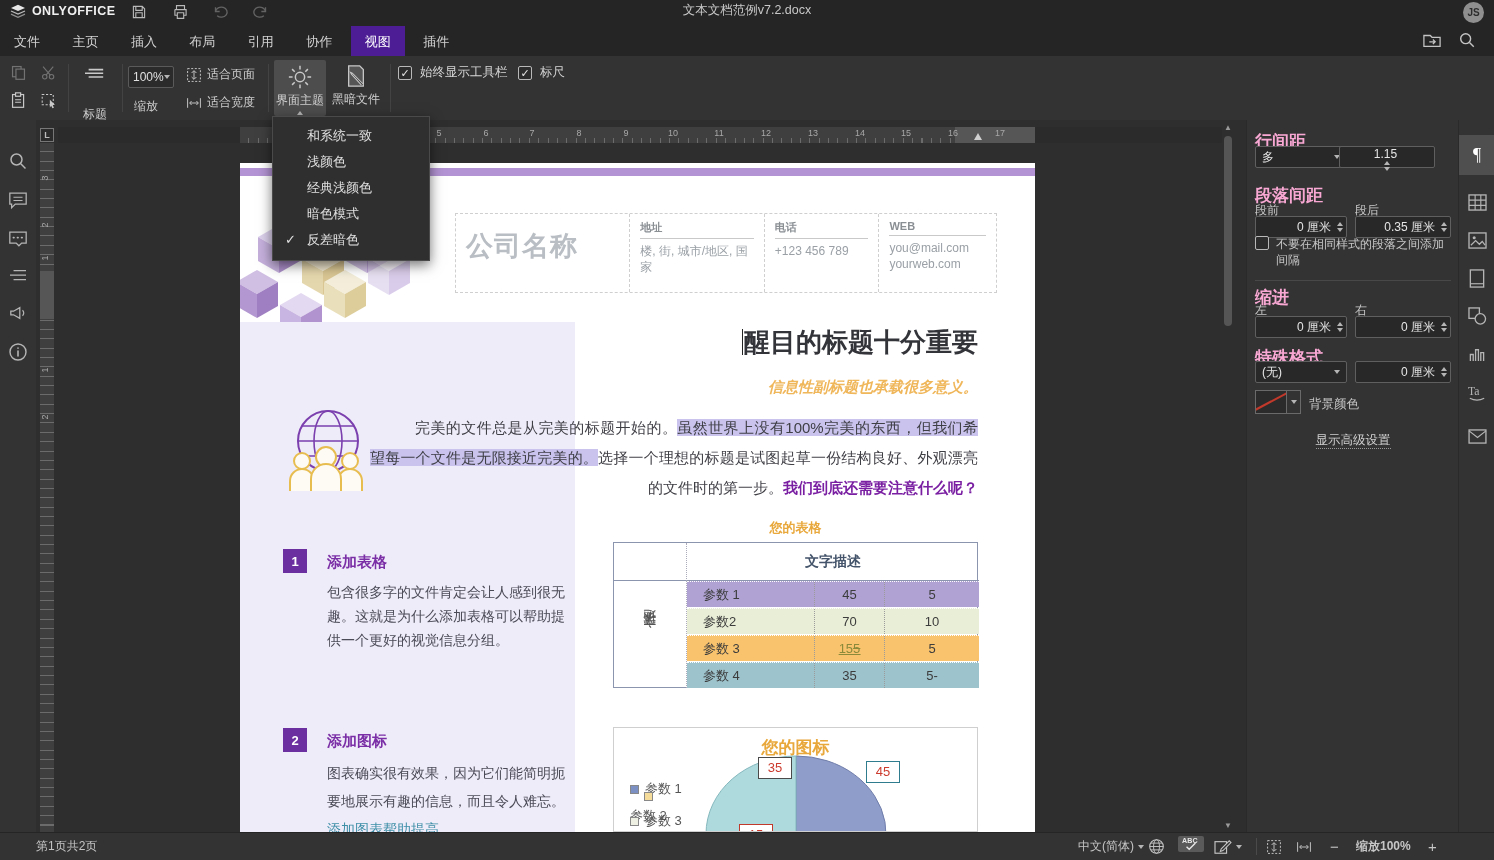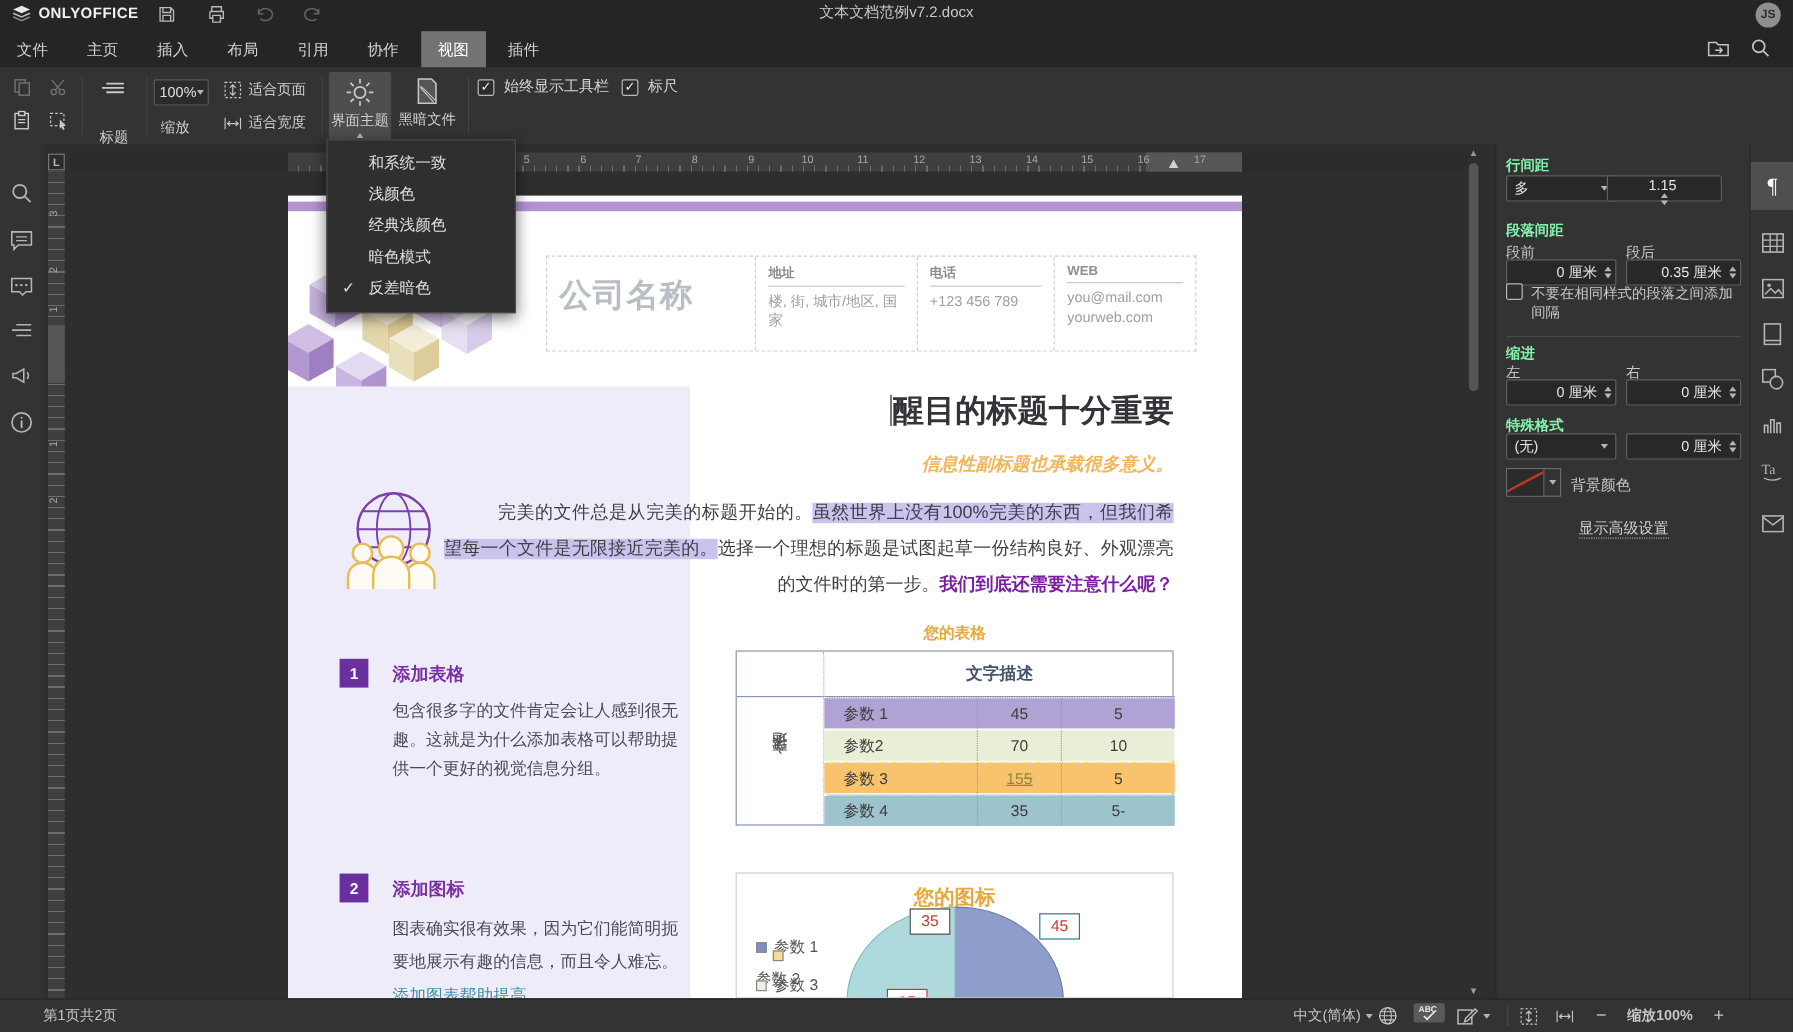--- a/index.html
+++ b/index.html
@@ -17,21 +17,21 @@
   #right-panel { position:absolute; left:1246px; top:120px; width:212px; height:712px; background:#333333; border-left:1px solid #2a2a2a; }
   #doc-area { position:absolute; left:36px; top:120px; width:1198px; height:712px; background:#2e2e2e; }
 
   .logo { position:absolute; left:10px; top:4px; display:flex; align-items:center; gap:6px; color:#f0f0f0; font-weight:bold; font-size:12.5px; letter-spacing:.4px; }
   .quick { position:absolute; top:4px; width:18px; height:18px; color:#b9b9b9; }
   .dim { opacity:.42; }
   .doc-title { position:absolute; left:0; right:0; top:2px; text-align:center; color:#c9c9c9; font-size:12.5px; pointer-events:none; }
   .avatar { position:absolute; right:10px; top:2px; width:21px; height:21px; border-radius:50%; background:#8f8f8f; color:#2c2c2c; font-size:10px; font-weight:bold; display:flex; align-items:center; justify-content:center; }
 
   .tab { display:inline-block; padding:7px 14px 8px; color:#d2d2d2; font-size:13px; cursor:default; }
-  .tab.active { background:#737373; color:#ffffff; }
+  .tab.active { background:#4c1d95; color:#ffffff; }
   .menu-right-icon { position:absolute; top:5px; width:20px; height:20px; color:#c4c4c4; }
 
   .tb-sep { position:absolute; top:8px; width:1px; height:48px; background:#434343; }
   .tb-icon { color:#c9c9c9; }
   .tb-label { color:#cfcfcf; font-size:12px; }
   .tb-btn { position:absolute; display:flex; flex-direction:column; align-items:center; color:#cfcfcf; font-size:12px; }
   .tb-btn.selected { background:#4d4d4d; border-radius:2px; }
   .zoom-select { position:absolute; width:46px; height:22px; background:#2b2b2b; border:1px solid #5a5a5a; border-radius:2px; color:#e0e0e0; font-size:12px; display:flex; align-items:center; justify-content:space-between; padding:0 4px; }
   .cb { display:inline-flex; width:14px; height:14px; border:1px solid #b9b9b9; border-radius:2px; color:#e8e8e8; font-size:11px; line-height:12px; align-items:center; justify-content:center; background:#2d2d2d; }
   .cb-row { position:absolute; display:flex; align-items:center; gap:8px; color:#d6d6d6; font-size:12.5px; }
@@ -101,21 +101,21 @@
   .track { color:#8a8a3a; text-decoration:underline; }
   .strike { text-decoration:line-through underline; }
 
   #chart-frame { position:absolute; left:373px; top:564px; width:365px; height:105px; border:1px solid #cfcfcf; background:#fff; overflow:hidden; }
   #chart-title { position:absolute; left:0; top:8px; width:100%; text-align:center; font-size:17px; font-weight:bold; color:#e9a83c; }
   .lg-row { position:absolute; left:16px; display:flex; align-items:center; gap:6px; font-size:13px; color:#555; }
   .lg-sq { width:9px; height:9px; border:1px solid #888; }
   .plabel { position:absolute; background:#fff; font-size:13px; color:#cc3b2e; text-align:center; line-height:20px; width:34px; height:22px; }
 
   
-  .rp-h { position:absolute; font-size:12px; font-weight:bold; color:#86efac; }
+  .rp-h { position:absolute; font-size:17px; font-weight:bold; color:#f9a8d4; }
   .rp-l { position:absolute; font-size:12px; color:#c7c7c7; }
   .rp-field { position:absolute; height:22px; background:#282828; border:1px solid #5f5f5f; border-radius:2px; color:#e6e6e6; font-size:12px; display:flex; align-items:center; }
   .rp-field .val { flex:1; text-align:right; padding-right:3px; }
   .rp-field .valL { flex:1; text-align:left; padding-left:6px; }
   .spin { width:12px; display:flex; flex-direction:column; align-items:center; justify-content:center; gap:2px; }
   .spin i, .chev { display:block; width:0; height:0; border-left:3.5px solid transparent; border-right:3.5px solid transparent; }
   .up { border-bottom:4px solid #b5b5b5; } .down { border-top:4px solid #b5b5b5; }
   .chev { border-top:4px solid #b5b5b5; margin:0 6px; }
   .rp-divider { position:absolute; left:8px; width:196px; height:1px; background:#484848; }
   #bg-swatch { position:absolute; left:8px; top:270px; width:46px; height:24px; border:1px solid #6a6a6a; display:flex; }

